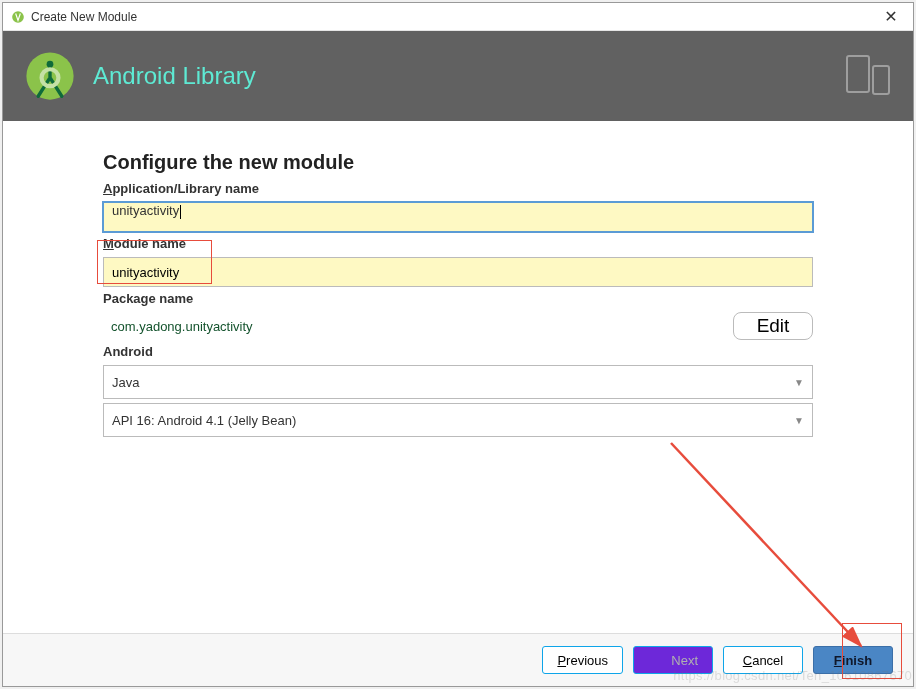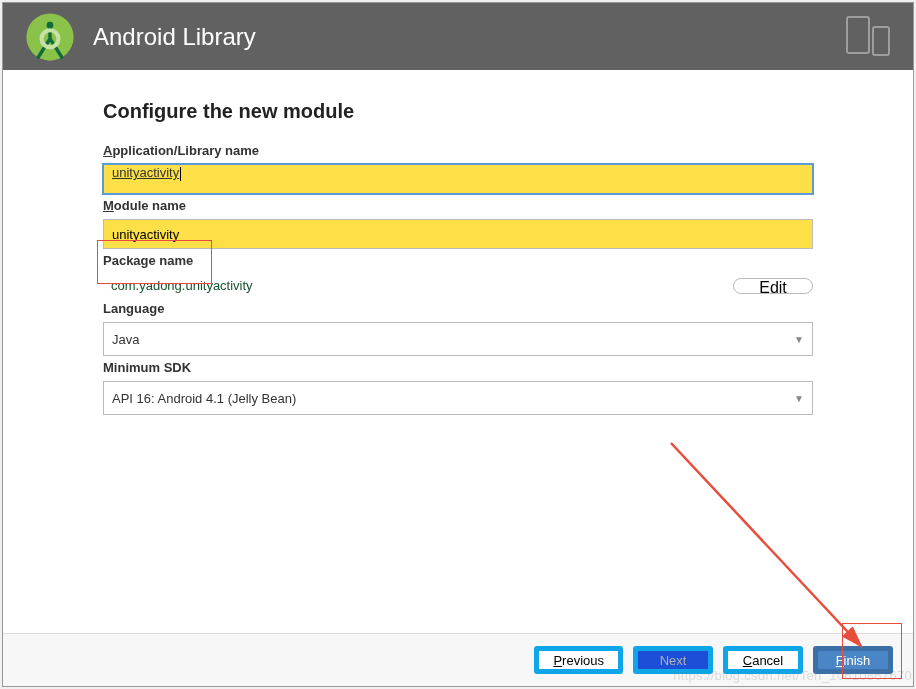--- a/index.html
+++ b/index.html
@@ -3,51 +3,60 @@
   <meta charset="utf-8">
   <style>
     * { box-sizing: border-box; margin: 0; padding: 0; }
     body { font-family: "Segoe UI", Arial, sans-serif; font-size: 13px; color: #333; background: #f0f0f0; width: 916px; height: 689px; overflow: hidden; position: relative; }
     .window { width: 912px; height: 685px; margin: 2px; background: #fff; border: 1px solid #999; display: flex; flex-direction: column; }
     .titlebar { height: 28px; display: flex; align-items: center; padding: 0 8px; border-bottom: 1px solid #e5e5e5; background: #fff; }
     .titlebar .app-icon { width: 14px; height: 14px; margin-right: 6px; }
     .titlebar .title { font-size: 12px; color: #333; }
     .titlebar .spacer { flex: 1; }
     .titlebar .close { width: 28px; height: 28px; display: flex; align-items: center; justify-content: center; font-size: 16px; color: #333; cursor: default; }
-    .banner { background: #616161; color: #ffffff; display: flex; align-items: center; padding: 12px 20px; height: 67px; }
+    .banner { background: #616161; color: #5eead4; display: flex; align-items: center; padding: 12px 20px; height: 90px; }
     .banner .as-icon { width: 54px; height: 54px; margin-right: 16px; }
     .banner h1 { font-weight: 400; font-size: 24px; flex: 1; }
     .banner .devices { fill: none; stroke: #9e9e9e; stroke-width: 2; width: 48px; height: 44px; }
     .content { flex: 1; padding: 30px 100px 10px 100px; overflow: auto; }
-    .content h2 { font-size: 20px; font-weight: 700; color: #222; margin-bottom: 20px; }
+    .content h2 { font-size: 20px; font-weight: 700; color: #222; margin-bottom: 7px; }
     .field-label { font-size: 13px; font-weight: 700; margin-bottom: 6px; }
     .field-label .u { text-decoration: underline; }
-    .text-input { width: 100%; height: 30px; border: 1px solid #bbb; padding: 0 8px; font-size: 13px; background: #fde047; text-decoration: underline; }
+    .text-input { width: 100%; height: 30px; border: 1px solid #bbb; padding: 0 8px; font-size: 13px; background: #fef9c3; }
     .text-input.focused { border: 1px solid #5b9bd5; box-shadow: 0 0 0 1px #5b9bd5; }
     .field-group { margin-bottom: 4px; position: relative; }
     .readonly-row { display: flex; align-items: center; gap: 12px; }
     .readonly-text { color: #14532d; padding: 4px 8px; flex: 1; }
-    .edit-btn { width: 80px; height: 16px; background: #fff; border: 1px solid #bbb; border-radius: 8px; cursor: default; font-size: 16px; }
+    .edit-btn { width: 80px; height: 28px; background: #fff; border: 1px solid #bbb; border-radius: 8px; cursor: default; font-size: 19px; }
     .select { width: 100%; height: 30px; border: 1px solid #bbb; padding: 16px 8px; background: #fff; display: flex; align-items: center; justify-content: space-between; }
     .select .chev { color: #888; font-size: 10px; }
     .button-bar { border-top: 1px solid #ddd; padding: 12px 20px; display: flex; justify-content: flex-end; gap: 10px; background: #f7f7f7; }
-    .btn { min-width: 80px; height: 28px; border: 5px solid #0ea5e9; border-radius: 3px; background: #fff; font-size: 13px; padding: 0 14px; }
-    .btn.primary { background: #4a86c5; border-color: #3b6fa8; color: #ffffff; font-weight: 400; }
-    .btn.disabled { color: #b0b0b0; background: #1d4ed8; }
+    .btn { min-width: 80px; height: 28px; border: 1px solid #0ea5e9; border-radius: 3px; background: #fff; font-size: 13px; padding: 0 14px; }
+    .btn.primary { background: #4a86c5; border-color: #3b6fa8; color: #0f172a; font-weight: 700; }
+    .btn.disabled { color: #b0b0b0; background: #6d28d9; text-align: right; }
     .btn .u { text-decoration: underline; }
     .redbox1 { position: absolute; border: 1px solid #e74c3c; left: 97px; top: 240px; width: 115px; height: 44px; pointer-events: none; }
     .redbox2 { position: absolute; border: 1px solid #e74c3c; left: 842px; top: 623px; width: 60px; height: 56px; pointer-events: none; }
     .arrow { position: absolute; left: 666px; top: 438px; width: 220px; height: 220px; pointer-events: none; }
     .watermark { position: absolute; right: 4px; bottom: 6px; color: rgba(120,120,120,0.22); font-size: 13px; letter-spacing: 0.3px; }
     .cursor-caret { display: inline-block; width: 1px; height: 14px; background: #000; vertical-align: middle; margin-left: 1px; }
   </style>
 </head>
 <body>
 
 <div class="window">
+  <div class="titlebar">
+    <svg class="app-icon" viewBox="0 0 24 24">
+      <circle cx="12" cy="12" r="10" fill="#8bc34a"></circle>
+      <path d="M8 6 L12 18 L16 6" stroke="#fff" stroke-width="2" fill="none"></path>
+    </svg>
+    <span class="title">Create New Module</span>
+    <div class="spacer"></div>
+    <div class="close">✕</div>
+  </div>
 
   <div class="banner">
     <svg class="as-icon" viewBox="0 0 64 64">
       <circle cx="32" cy="32" r="28" fill="#8bc34a"></circle>
       <circle cx="32" cy="18" r="4" fill="#0f6b3a"></circle>
       <path d="M32 20 L32 34 L18 56 M32 34 L46 56" stroke="#0f6b3a" stroke-width="4" fill="none" stroke-linecap="round"></path>
       <circle cx="32" cy="34" r="10" fill="none" stroke="#c5e1a5" stroke-width="5"></circle>
     </svg>
     <h1>Android Library</h1>
     <svg class="devices" viewBox="0 0 48 44">
@@ -73,29 +82,28 @@
 
     <div class="field-group">
       <div class="field-label">Package name</div>
       <div class="readonly-row">
         <div class="readonly-text">com.yadong.unityactivity</div>
         <button class="edit-btn">Edit</button>
       </div>
     </div>
 
     <div class="field-group">
-      <div class="field-label">Language</div>
+      <div class="field-label">Android</div>
       <div class="select">
         <span>Java</span>
         <span class="chev">▼</span>
       </div>
     </div>
 
     <div class="field-group">
-      <div class="field-label">Minimum SDK</div>
       <div class="select">
         <span>API 16: Android 4.1 (Jelly Bean)</span>
         <span class="chev">▼</span>
       </div>
     </div>
   </div>
 
   <div class="button-bar">
     <button class="btn"><span class="u">P</span><span>revious</span></button>
     <button class="btn disabled">Next</button>

